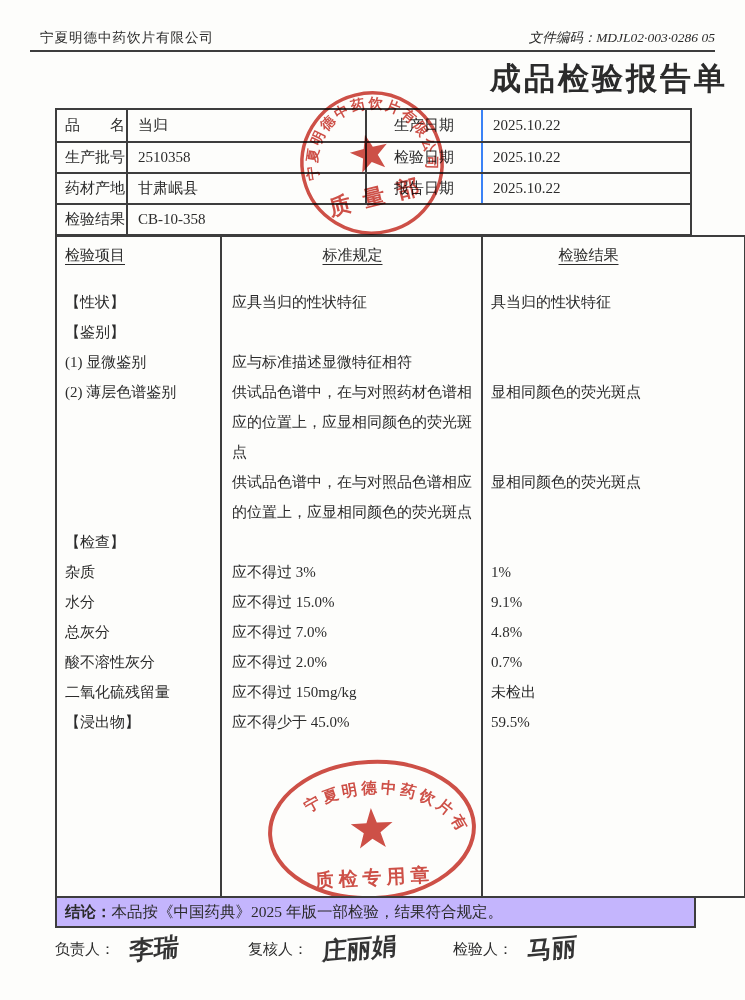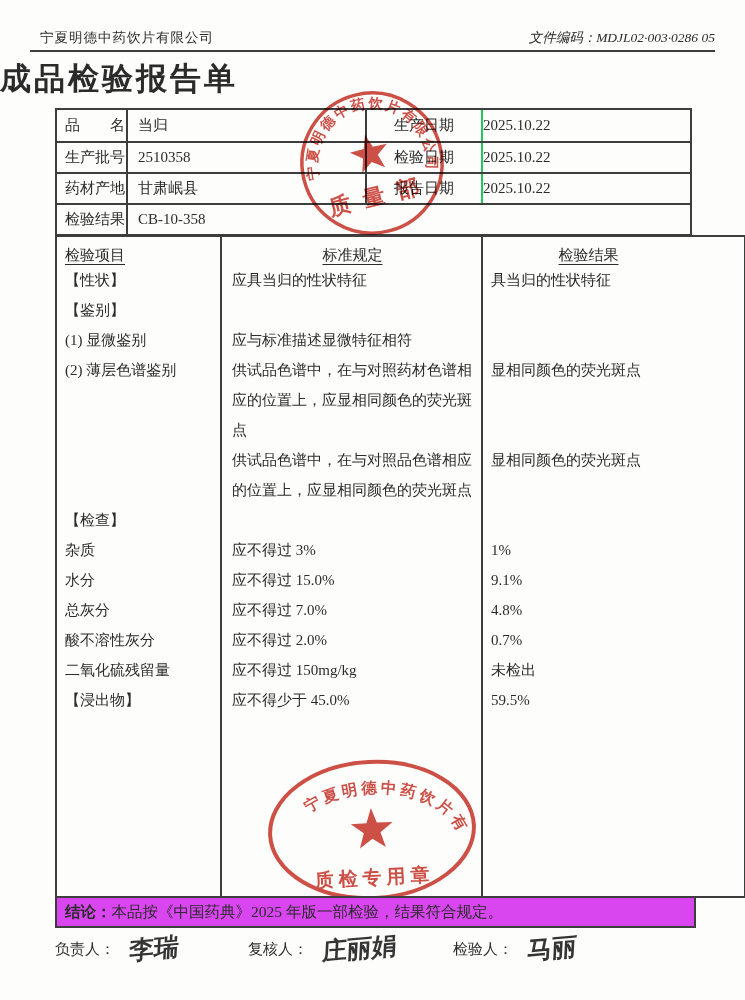--- a/index.html
+++ b/index.html
@@ -4,55 +4,55 @@
 <style>
   * { margin:0; padding:0; box-sizing:border-box; }
   body { background:#e8e8e8; font-family:"Liberation Serif","DejaVu Serif",serif; }
   .page { position:relative; width:745px; height:1000px; margin:0 auto;
           background:#fdfdfb; color:#2b2b2b; overflow:hidden; }
 
   
   .hdr-company { position:absolute; left:40px; top:29px; font-size:13.5px; letter-spacing:1px; }
   .hdr-code { position:absolute; right:30px; top:29px; font-size:13.5px;font-style:italic; }
   .hdr-rule { position:absolute; left:30px; right:30px; top:50px; height:2px; background:#3d3d3d; }
-  .title { position:absolute; left:0; right:17px; top:58px; text-align:left;
+  .title { position:absolute; left:0; right:17px; top:58px; text-align:right;
            font-size:31px; font-weight:bold; letter-spacing:3px; }
 
   
   .info-table { position:absolute; left:55px; top:108px; width:637px; border:2px solid #3d3d3d; font-size:15px; }
   .irow { display:flex; height:31px; align-items:center; }
   .irow + .irow { border-top:2px solid #3d3d3d; }
   .icell { height:100%; display:flex; align-items:center; }
   .ilabel { width:69px; padding-left:8px; }
   .ival   { width:239px; padding-left:10px; border-left:2px solid #3d3d3d; }
   .idlabel{ width:116px; justify-content:center; border-left:2px solid #3d3d3d; }
-  .idval  { flex:1; padding-left:0; border-left:2px solid #22c55e; }
+  .idval  { flex:1; padding-left:10px; border-left:2px solid #3b82f6; }
   .ival-wide { flex:1; padding-left:10px; border-left:2px solid #3d3d3d; }
 
   
   .main-table { position:absolute; left:55px; top:235px; width:691px; height:663px;
                 border:2px solid #3d3d3d; font-size:15px; }
   .vline { position:absolute; top:0; bottom:0; width:2px; background:#3d3d3d; }
   .vline.v1 { left:163px; } .vline.v2 { left:424px; }
   .mt-header { display:flex; padding-top:8px; line-height:20px; }
   .mt-header .hc { text-decoration:underline; text-underline-offset:4px; }
   .hc1 { width:165px; padding-left:8px; }
   .hc2 { width:261px; text-align:center; }
   .hc3 { width:211px; text-align:center; }
-  .mt-rows { }
+  .mt-rows { margin-top:22px; }
   .mrow { display:flex; align-items:flex-start; }
   .mcell { line-height:30px; }
   .c-item { width:165px; padding-left:8px; }
   .c-std  { width:261px; padding:0 10px; }
   .c-res  { width:211px; padding:0 8px; }
 
   
   .conclusion { position:absolute; left:55px; top:896px; width:641px; height:32px;
                 border:2px solid #3d3d3d; display:flex; align-items:center;
-                padding-left:8px; font-size:15.5px; background:#d946ef; }
+                padding-left:8px; font-size:15.5px; background:#c4b5fd; }
   .conclusion .clabel { font-weight:bold; }
   .sig-area { position:absolute; left:55px; top:932px; width:650px; height:60px; font-size:15px; }
   .sig-group { position:absolute; top:0; display:flex; align-items:flex-start; }
   .sig-label { padding-top:8px; white-space:nowrap; }
   .sig-name { font-size:25px; color:#1f1f1f; white-space:nowrap;
               transform:rotate(-5deg) skewX(-8deg); display:inline-block;
               margin-left:14px; font-weight:bold; opacity:.9; }
   .sg1 { left:0; } .sg2 { left:193px; } .sg3 { left:398px; }
 
   

